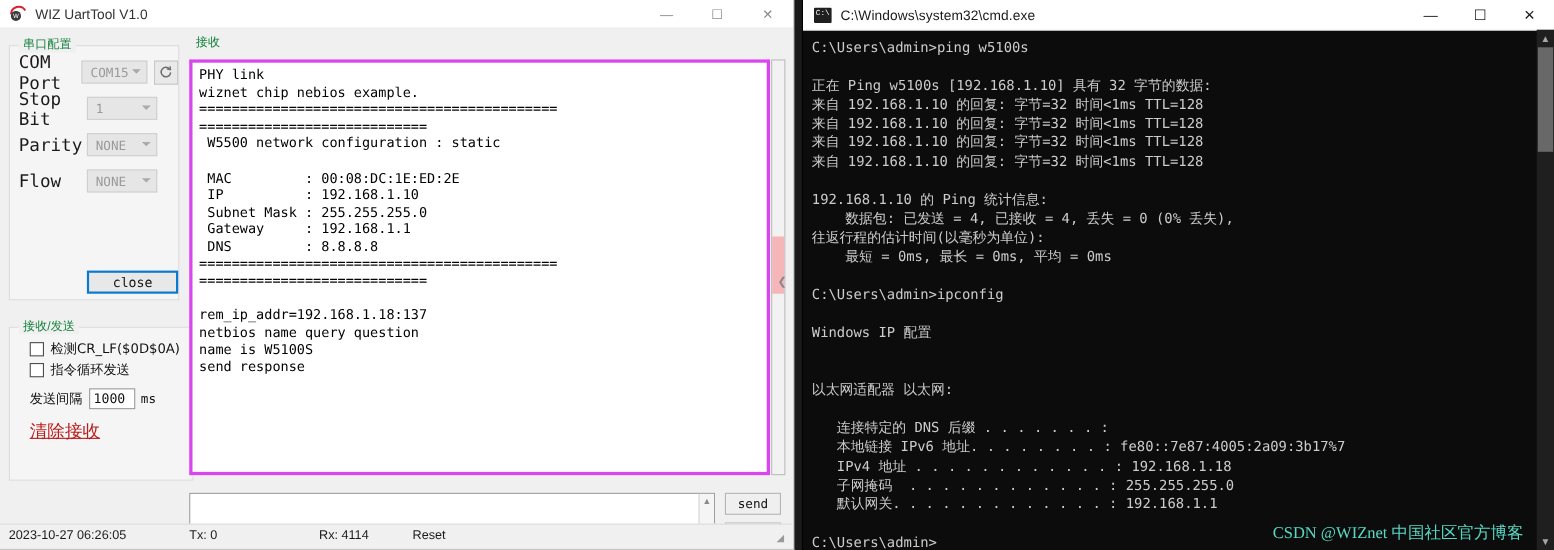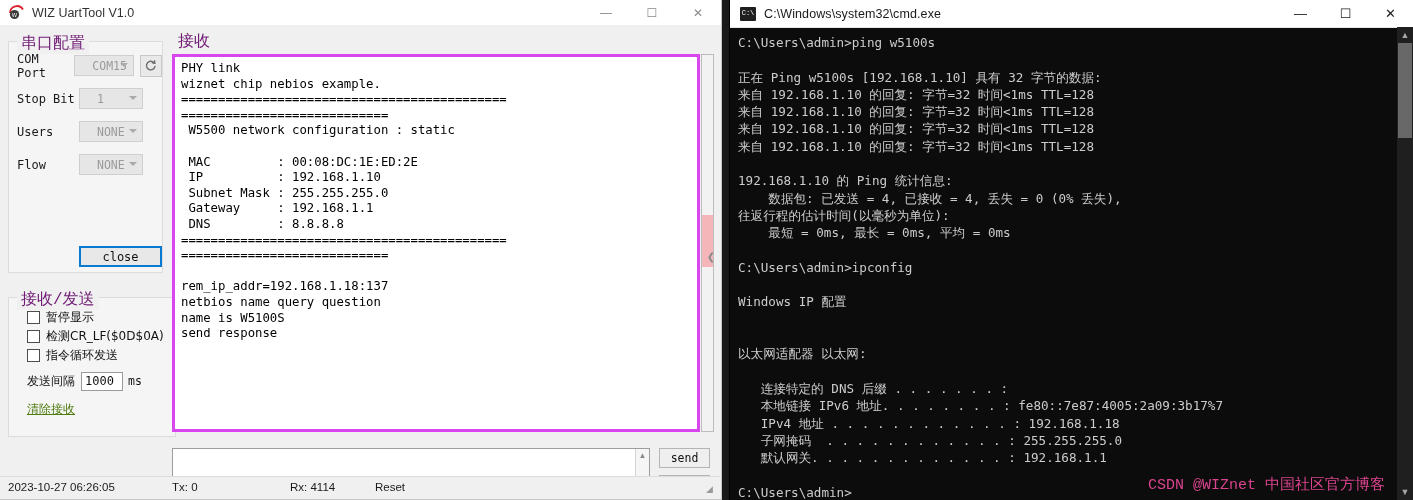--- a/index.html
+++ b/index.html
@@ -51,22 +51,22 @@
     position:absolute;right:0;top:27px;width:16px;height:473px;background:#1f1f1f;
   }
   .cmd-scroll .arr{
     height:16px;width:16px;color:#a6a6a6;font-size:9px;text-align:center;line-height:16px;
   }
   .cmd-scroll .thumb{
     position:absolute;top:16px;left:1px;width:14px;height:95px;background:#686868;
   }
   .cmd-scroll .arr.bottom{position:absolute;bottom:0;left:0;}
   .watermark{
-    position:absolute;right:28px;bottom:6px;color:#ec4899;font-size:15px;
-    font-family:Liberation Mono, monospace;opacity:.92;
+    position:absolute;right:28px;bottom:6px;color:#5eead4;font-size:15px;
+    font-family:Liberation Serif, serif;opacity:.92;
   }
 
   
   .uart-window{
     position:absolute;left:0;top:0;width:722px;height:500px;
     background:#f0f0f0;border:1px solid #c6c6c6;border-top:none;border-left:none;
     box-sizing:border-box;
   }
   .uart-titlebar{
     height:25px;background:#ffffff;display:flex;align-items:center;
@@ -80,37 +80,37 @@
     width:46px;height:25px;display:flex;align-items:center;justify-content:center;
     color:#8a8a8a;font-size:12px;
   }
   .uart-body{position:relative;height:473px;background:#f0f0f0;}
 
   .group{
     position:absolute;border:1px solid #dcdcdc;background:#f5f5f5;box-sizing:border-box;
   }
   .group-title{
     position:absolute;top:-9px;left:8px;background:#f0f0f0;padding:0 4px;
-    font-size:16px;color:#701a75;font-family:Liberation Mono, monospace;
+    font-size:11px;color:#15803d;font-family:Liberation Sans, sans-serif;
   }
   
   #serial-config{left:8px;top:16px;width:155px;height:232px;}
   .cfg-row{
     display:flex;align-items:center;height:23px;margin:0 0 10px 0;padding-left:8px;
   }
   .cfg-label{
-    width:62px;font-size:12px;color:#1a1a1a;
+    width:62px;font-size:16px;color:#1a1a1a;
     font-family:"DejaVu Sans Mono","Liberation Mono",monospace;
   }
   .cfg-select{
     width:64px;height:21px;background:#e6e6e6;border:1px solid #cfcfcf;
     display:flex;align-items:center;box-sizing:border-box;position:relative;
   }
   .cfg-select .val{
-    padding-left:17px;color:#9a9a9a;font-size:11.5px;
+    padding-left:7px;color:#9a9a9a;font-size:11.5px;
     font-family:"DejaVu Sans Mono","Liberation Mono",monospace;
     overflow:hidden;white-space:nowrap;
   }
   .cfg-select .caret{
     position:absolute;right:5px;top:7px;width:0;height:0;
     border-left:4px solid transparent;border-right:4px solid transparent;
     border-top:4px solid #aaaaaa;
   }
   .refresh-btn{
     width:24px;height:22px;margin-left:6px;background:#e9e9e9;border:1px solid #c8c8c8;
@@ -136,21 +136,21 @@
   .interval-row{display:flex;align-items:center;height:22px;padding-left:18px;margin-top:5px;}
   .interval-label{font-size:12px;color:#111;margin-right:6px;}
   .interval-input{
     width:42px;height:19px;background:#fff;border:1px solid #9a9a9a;
     font-size:12px;color:#111;padding-left:3px;box-sizing:border-box;
     font-family:"DejaVu Sans Mono","Liberation Mono",monospace;line-height:17px;
   }
   .interval-unit{font-size:11.5px;color:#111;margin-left:5px;
     font-family:"DejaVu Sans Mono","Liberation Mono",monospace;}
   .clear-link{
-    padding-left:18px;margin-top:9px;font-size:12px;color:#4d7c0f;
+    padding-left:18px;margin-top:9px;font-size:16px;color:#b91c1c;
     text-decoration:underline;display:inline-block;
     font-family:"DejaVu Sans","Liberation Sans",sans-serif;
   }
 
   
   #recv-group{left:170px;top:16px;width:544px;height:396px;border:none;background:transparent;}
   #recv-group .group-title{left:4px;top:-10px;background:#f0f0f0;}
   .recv-box{
     position:absolute;left:2px;top:13px;width:528px;height:378px;
     background:#ffffff;border:3px solid #d946ef;box-sizing:border-box;
@@ -266,44 +266,40 @@
               </div>
             </div>
             <div class="cfg-row">
               <span class="cfg-label">Stop Bit</span>
               <div class="cfg-select">
                 <span class="val">1</span>
                 <span class="caret"></span>
               </div>
             </div>
             <div class="cfg-row">
-              <span class="cfg-label">Users</span>
+              <span class="cfg-label">Parity</span>
               <div class="cfg-select">
                 <span class="val">NONE</span>
                 <span class="caret"></span>
               </div>
             </div>
             <div class="cfg-row">
               <span class="cfg-label">Flow</span>
               <div class="cfg-select">
                 <span class="val">NONE</span>
                 <span class="caret"></span>
               </div>
             </div>
           </div>
         <div class="close-btn">close</div>
       </div>
 
       <div class="group" id="rs-options">
         <div class="group-title">接收/发送</div>
         <div id="chk-rows" style="padding-top:10px;">
-            <div class="chk-row">
-              <span class="chkbox"></span>
-              <span class="chk-label">暂停显示</span>
-            </div>
             <div class="chk-row">
               <span class="chkbox"></span>
               <span class="chk-label">检测CR_LF($0D$0A)</span>
             </div>
             <div class="chk-row">
               <span class="chkbox"></span>
               <span class="chk-label">指令循环发送</span>
             </div>
           </div>
         <div class="interval-row">

